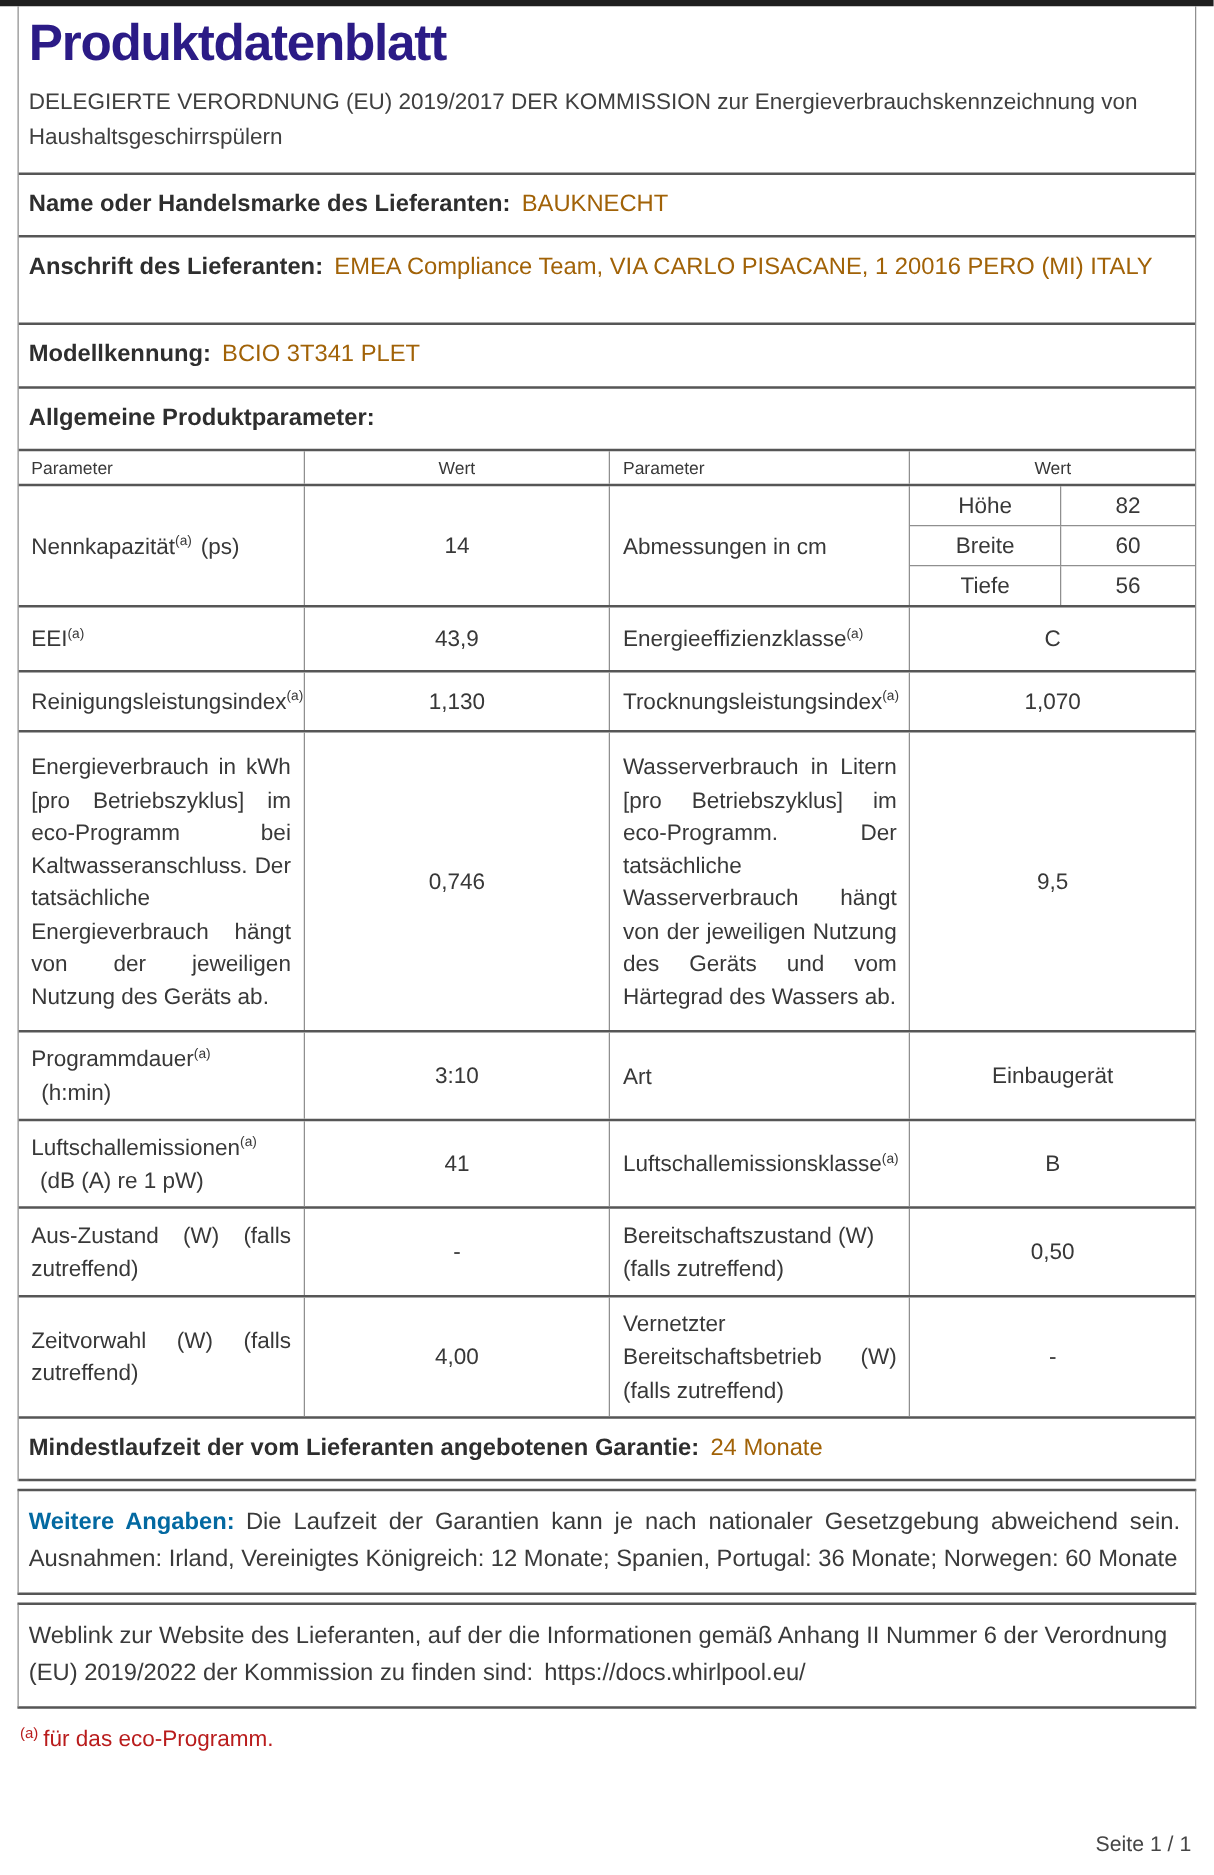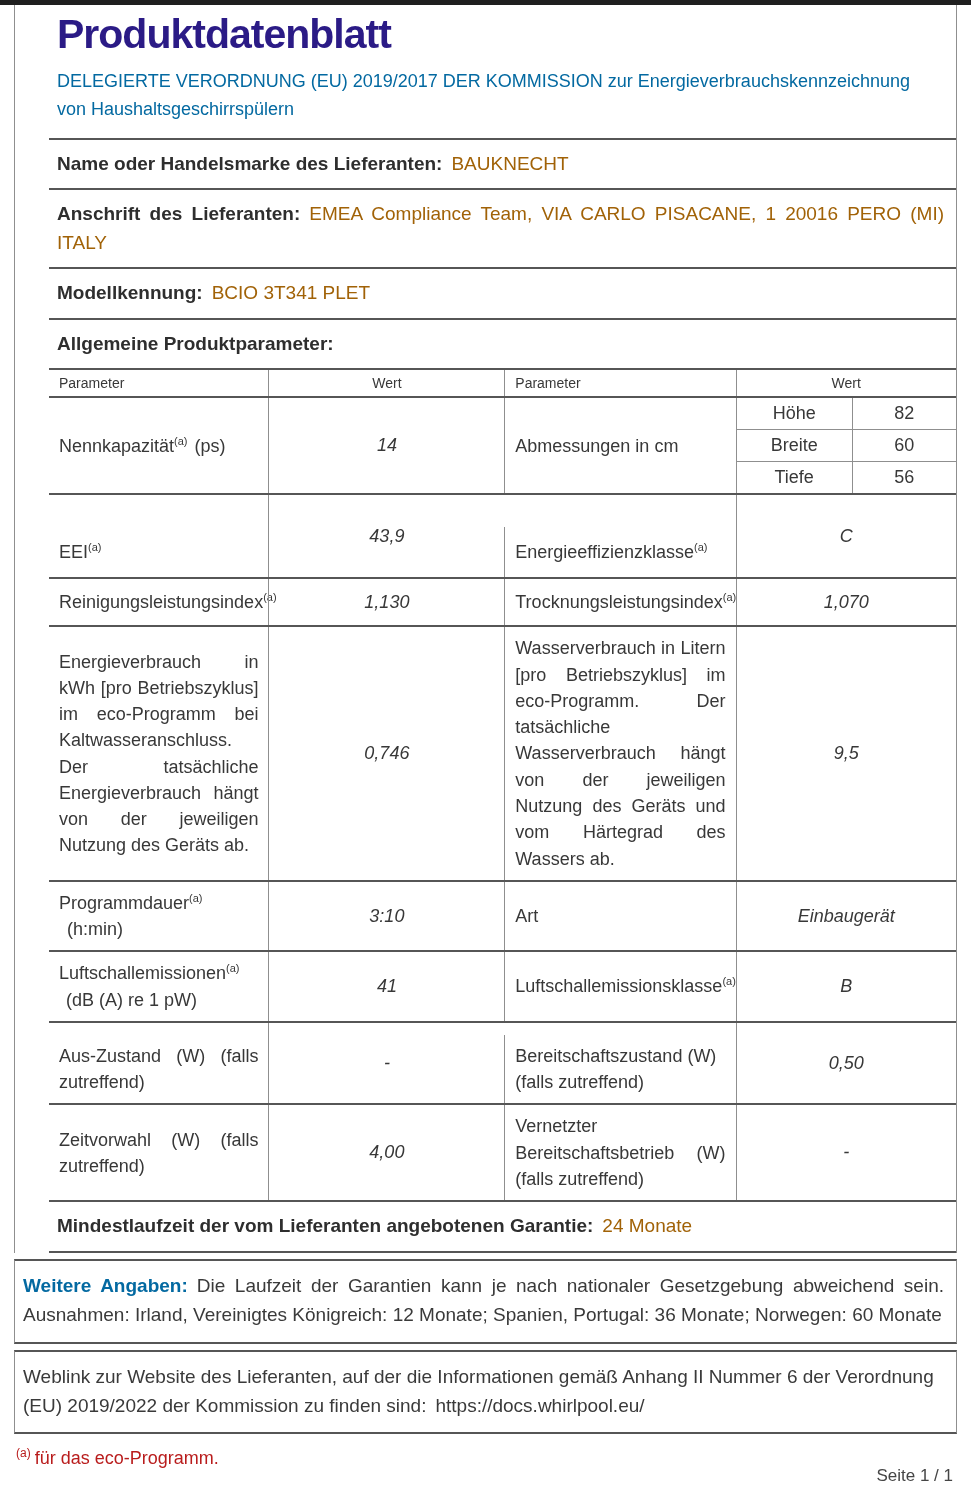--- a/index.html
+++ b/index.html
@@ -2,30 +2,30 @@
 <html lang="de"><head>
 <meta charset="utf-8">
 <style>
   html,body{margin:0;padding:0;}
   body{
     width:971px;height:1500px;position:relative;background:#ffffff;
     font-family:"Liberation Sans",sans-serif;color:#383838;overflow:hidden;
   }
   .top-bar{height:5px;background:#1f1f1f;width:971px;}
   .main-box{
-    margin:0 14px;border-left:1px solid #8f8f8f;border-right:1px solid #8f8f8f;padding-left:34px;
+    margin:0 14px;border-left:1px solid #8f8f8f;border-right:1px solid #8f8f8f;
   }
   .sec{border-bottom:2px solid #565656;}
   .header-block{padding:6px 12px 14px 8px;}
   .title{
     margin:0;font-size:41px;font-weight:bold;color:#2b1b86;letter-spacing:-1px;
     line-height:1.15;
   }
   .subtitle{
-    margin:10px 0 0 0;font-size:18px;color:#0369a1;line-height:1.55;max-width:900px;
+    margin:10px 0 0 0;font-size:18px;color:#404040;line-height:1.55;max-width:900px;
   }
   .label-row{
     padding:10px 12px 10px 8px;font-size:19px;line-height:1.5;min-height:26px;
     display:block;
   }
   .label-row .lbl{font-weight:bold;color:#2e2e2e;}
   .label-row .val{color:#a16207;margin-left:9px;}
   .just{text-align:justify;}
 
   
@@ -36,21 +36,21 @@
   .cell{border-left:1px solid #8f8f8f;box-sizing:border-box;}
   .cell:first-child{border-left:none;}
   .thead .cell{padding:5px 10px;font-size:14px;min-height:25px;display:flex;align-items:center;}
   .thead .hd-val{justify-content:center;}
   .pcell{
     display:flex;align-items:center;padding:8px 10px;font-size:18px;line-height:1.46;
   }
   .pcell .inner{width:100%;text-align:justify;}
   .vcell{
     display:flex;align-items:center;justify-content:center;padding:6px 8px;
-    font-size:18px;text-align:center;font-style:italic;
+    font-size:18px;text-align:center;
   }
   .sup{font-size:11px;}
   .sfx{margin-left:7px;}
   .sfx2{padding-left:8px;}
   
   .dims{display:flex;flex-direction:column;padding:0;}
   .dimrow{
     display:grid;grid-template-columns:52.5% 47.5%;flex:1;
     border-bottom:1px solid #8f8f8f;
   }
@@ -71,26 +71,26 @@
   .footnote{margin:12px 0 0 16px;font-size:18px;color:#b91c1c;}
   .footnote .sup{font-size:12px;}
   .footnote .fn-text{margin-left:4px;}
   .page-footer{
     position:absolute;right:18px;bottom:14px;font-size:17px;color:#454545;
   }
   
   .r-name{min-height:27px;display:flex;align-items:center;flex-wrap:wrap;}
   .r-addr{min-height:48px;}
   .r-capacity .pcell{min-height:78px;}
-  .r-eei .pcell{min-height:50px;margin-top:32px;}
+  .r-eei .pcell{min-height:50px;}
   .r-clean .pcell{min-height:46px;}
   .r-big .pcell{min-height:238px;}
   .r-dur .pcell{min-height:44px;}
   .r-noise .pcell{min-height:48px;}
-  .r-off .pcell{min-height:46px;margin-top:12px;}
+  .r-off .pcell{min-height:46px;}
   .r-delay .pcell{min-height:68px;}
 </style>
 </head>
 <body>
 
 <div class="top-bar"></div>
 
 <div class="main-box">
 
   <div class="sec header-block">

